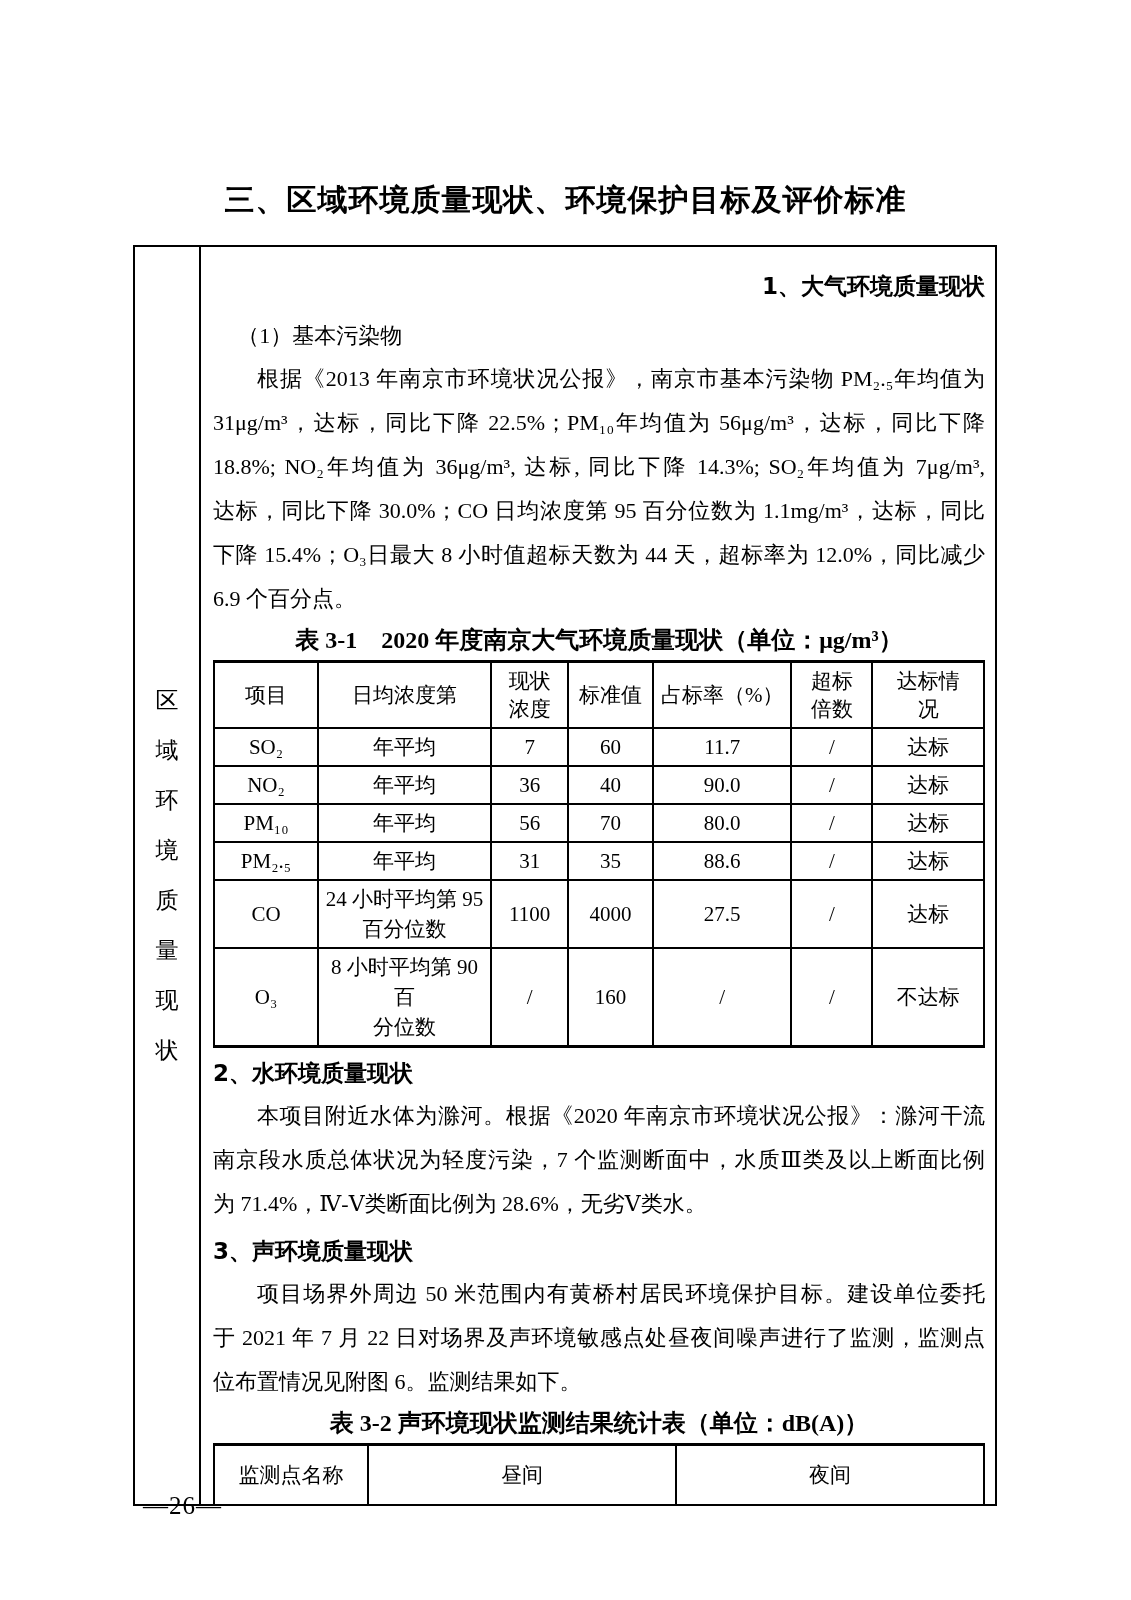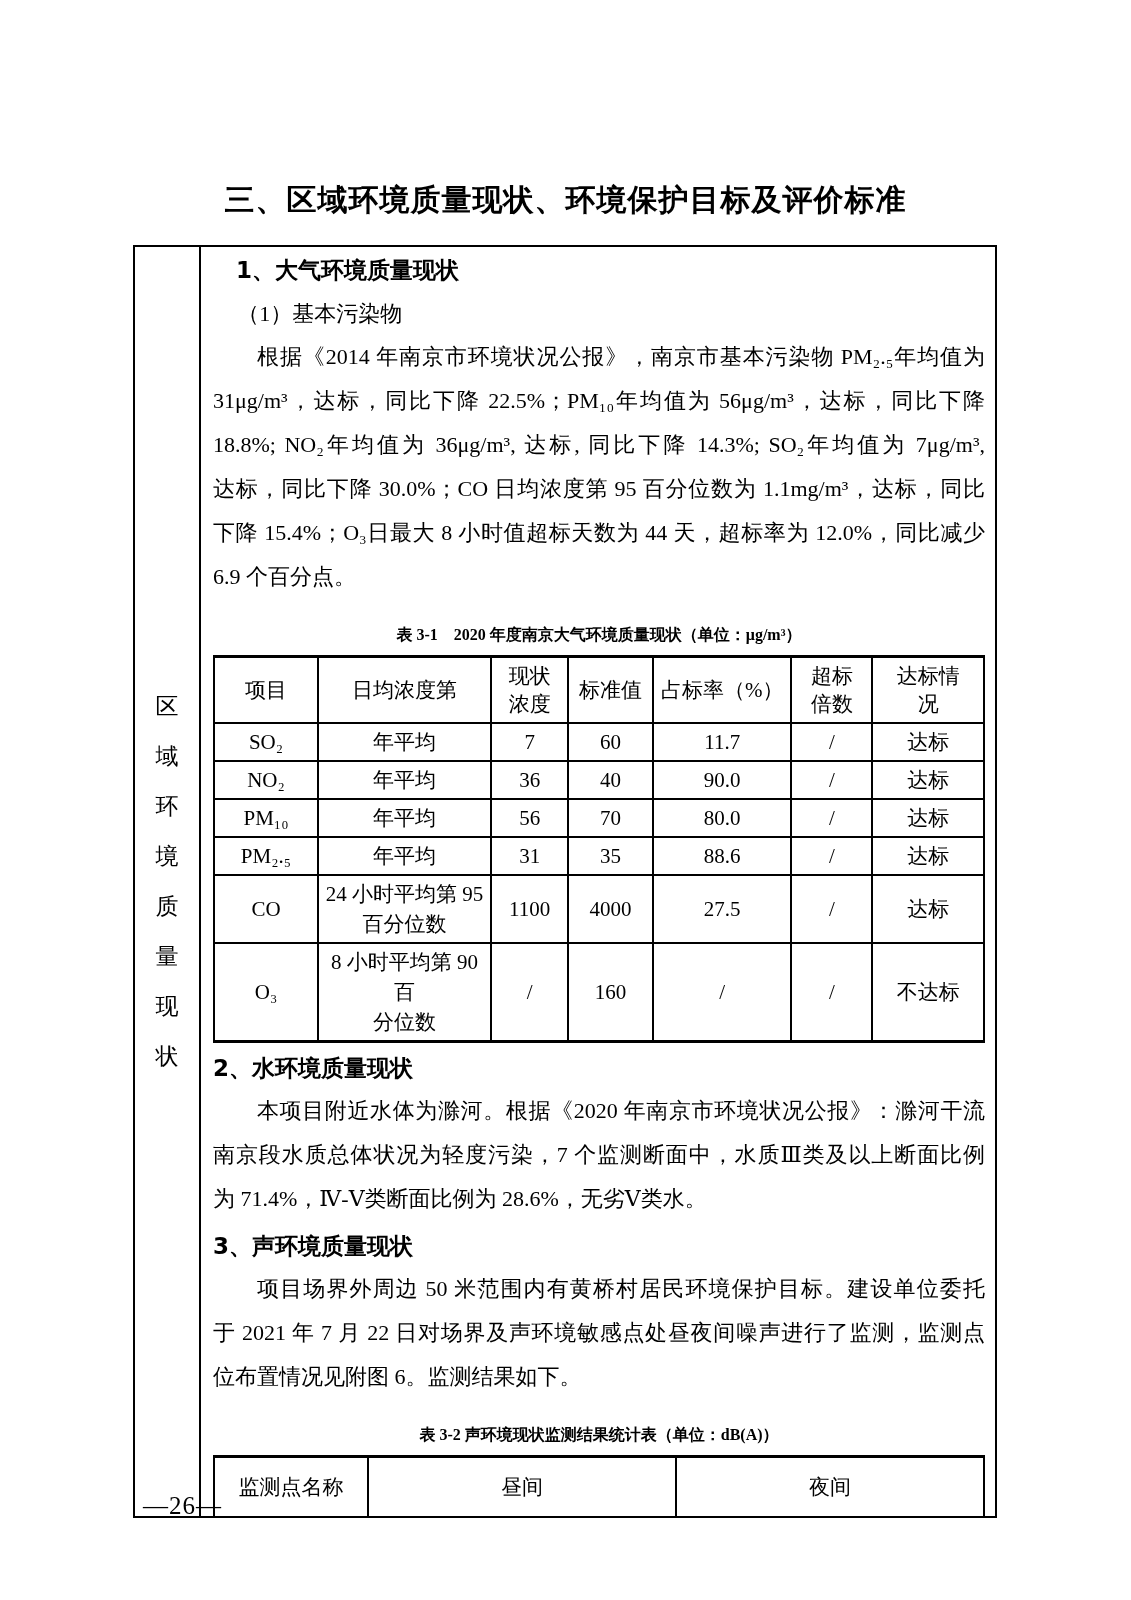--- a/index.html
+++ b/index.html
@@ -30,33 +30,33 @@
     border-right: 2px solid #000;
     display: flex; flex-direction: column;
     justify-content: center; align-items: center;
     gap: 19px; font-size: 23px;
   }
   .main-col { flex: 1 1 auto; padding: 0 10px 0 12px; overflow: hidden; }
   .h2 {
     font-family: "DejaVu Sans", "Liberation Sans", sans-serif;
     font-weight: bold; font-size: 23px; line-height: 34px; margin-top: 8px;
   }
-  .h2.first { margin-top: 6px; text-indent: 1em; }
-  .sub { font-size: 22px; line-height: 34px; margin-top: 10px; text-indent: 1.1em; }
+  .h2.first { margin-top: 22px; text-indent: 1em; text-align: right; }
+  .sub { font-size: 22px; line-height: 34px; margin-top: 16px; text-indent: 1.1em; }
   .para { margin-top: 4px; }
   .jline {
     font-size: 22px; line-height: 44px;
     text-align: justify; text-align-last: justify;
     white-space: normal;
   }
   .jlast { text-align-last: left; }
   .indent { text-indent: 2em; }
   .tcaption {
-    margin-top: 20px; text-align: center;
-    font-weight: bold; font-size: 16px; line-height: 32px;
+    margin-top: 3px; text-align: center;
+    font-weight: bold; font-size: 24px; line-height: 32px;
   }
   table { width: 100%; border-collapse: collapse; table-layout: fixed; margin-top: 4px; }
   .t1 { border-top: 3px solid #000; border-bottom: 3px solid #000; }
   .t1 th, .t1 td {
     border: 2px solid #000;
     font-weight: normal; font-size: 21px; line-height: 28px;
     text-align: center; vertical-align: middle;
     padding: 3px 4px; white-space: pre-line;
   }
   .t1 td { height: 34px; line-height: 30px; }
@@ -93,21 +93,21 @@
       <span class="vchar">现</span>
       <span class="vchar">状</span>
     </div>
 
     <div class="main-col">
 
       <div class="h2 first">1、大气环境质量现状</div>
       <div class="sub">（1）基本污染物</div>
 
       <div class="para">
-        <div class="jline indent">根据《2014 年南京市环境状况公报》，南京市基本污染物 PM₂.₅年均值为</div>
+        <div class="jline indent">根据《2013 年南京市环境状况公报》，南京市基本污染物 PM₂.₅年均值为</div>
         <div class="jline">31μg/m³，达标，同比下降 22.5%；PM₁₀年均值为 56μg/m³，达标，同比下降</div>
         <div class="jline">18.8%; NO₂年均值为 36μg/m³, 达标, 同比下降 14.3%; SO₂年均值为 7μg/m³,</div>
         <div class="jline">达标，同比下降 30.0%；CO 日均浓度第 95 百分位数为 1.1mg/m³，达标，同比</div>
         <div class="jline">下降 15.4%；O₃日最大 8 小时值超标天数为 44 天，超标率为 12.0%，同比减少</div>
         <div class="jline jlast">6.9 个百分点。</div>
       </div>
 
       <div class="tcaption">表 3-1　2020 年度南京大气环境质量现状（单位：μg/m³）</div>
 
       <table class="t1">

